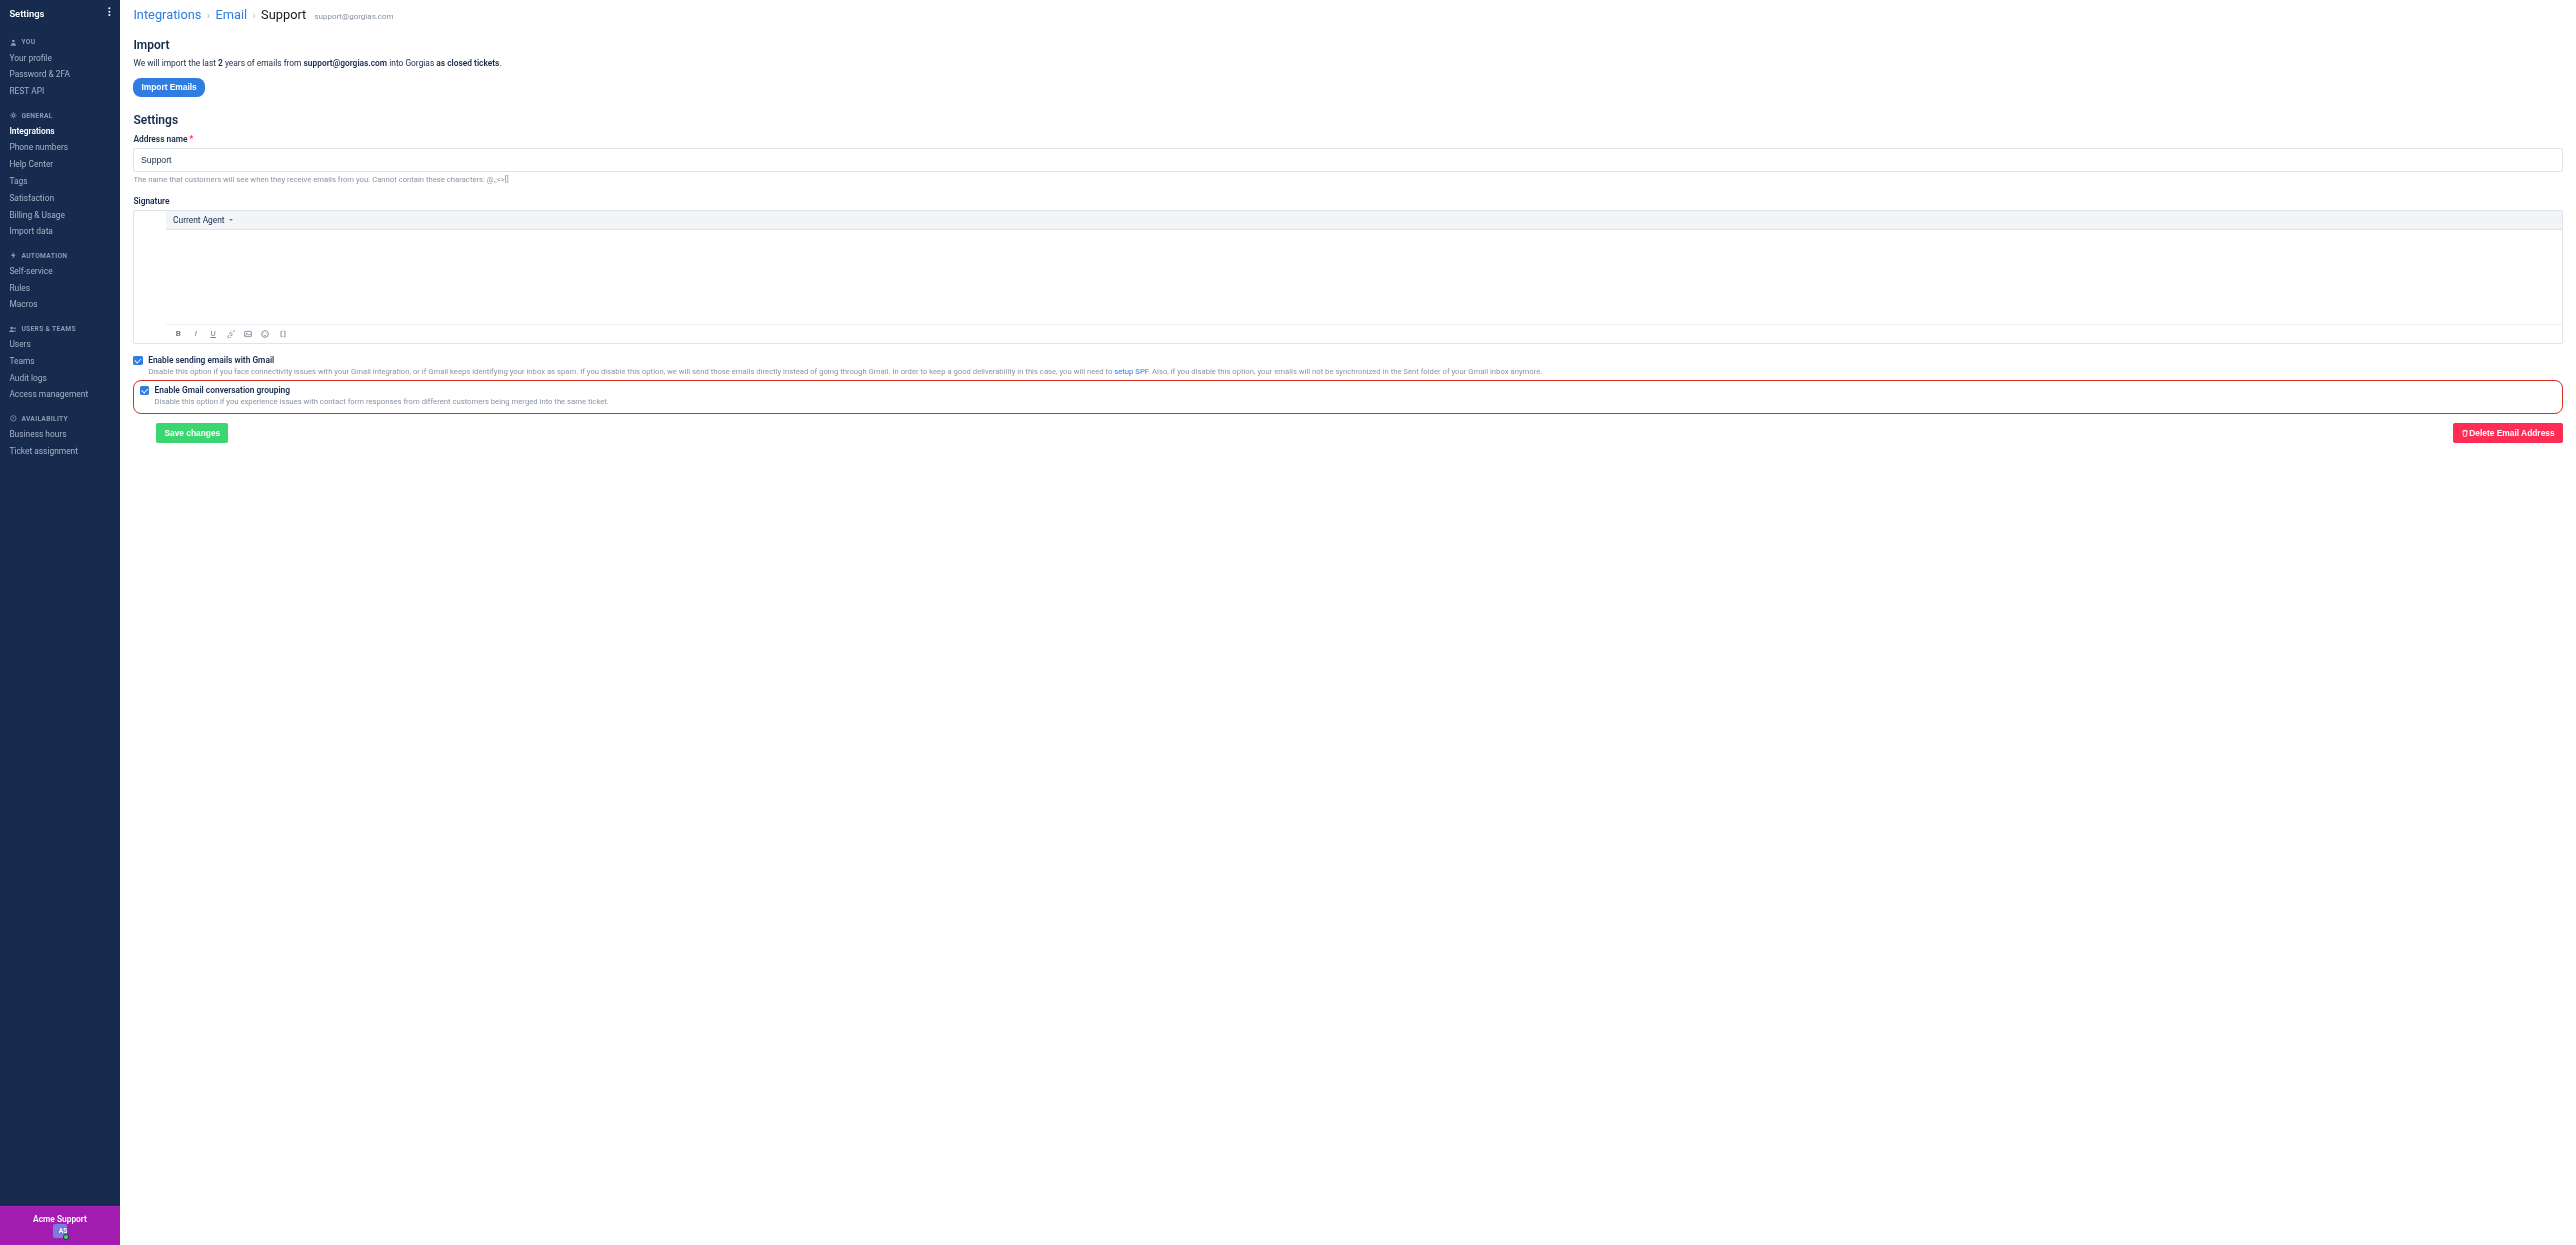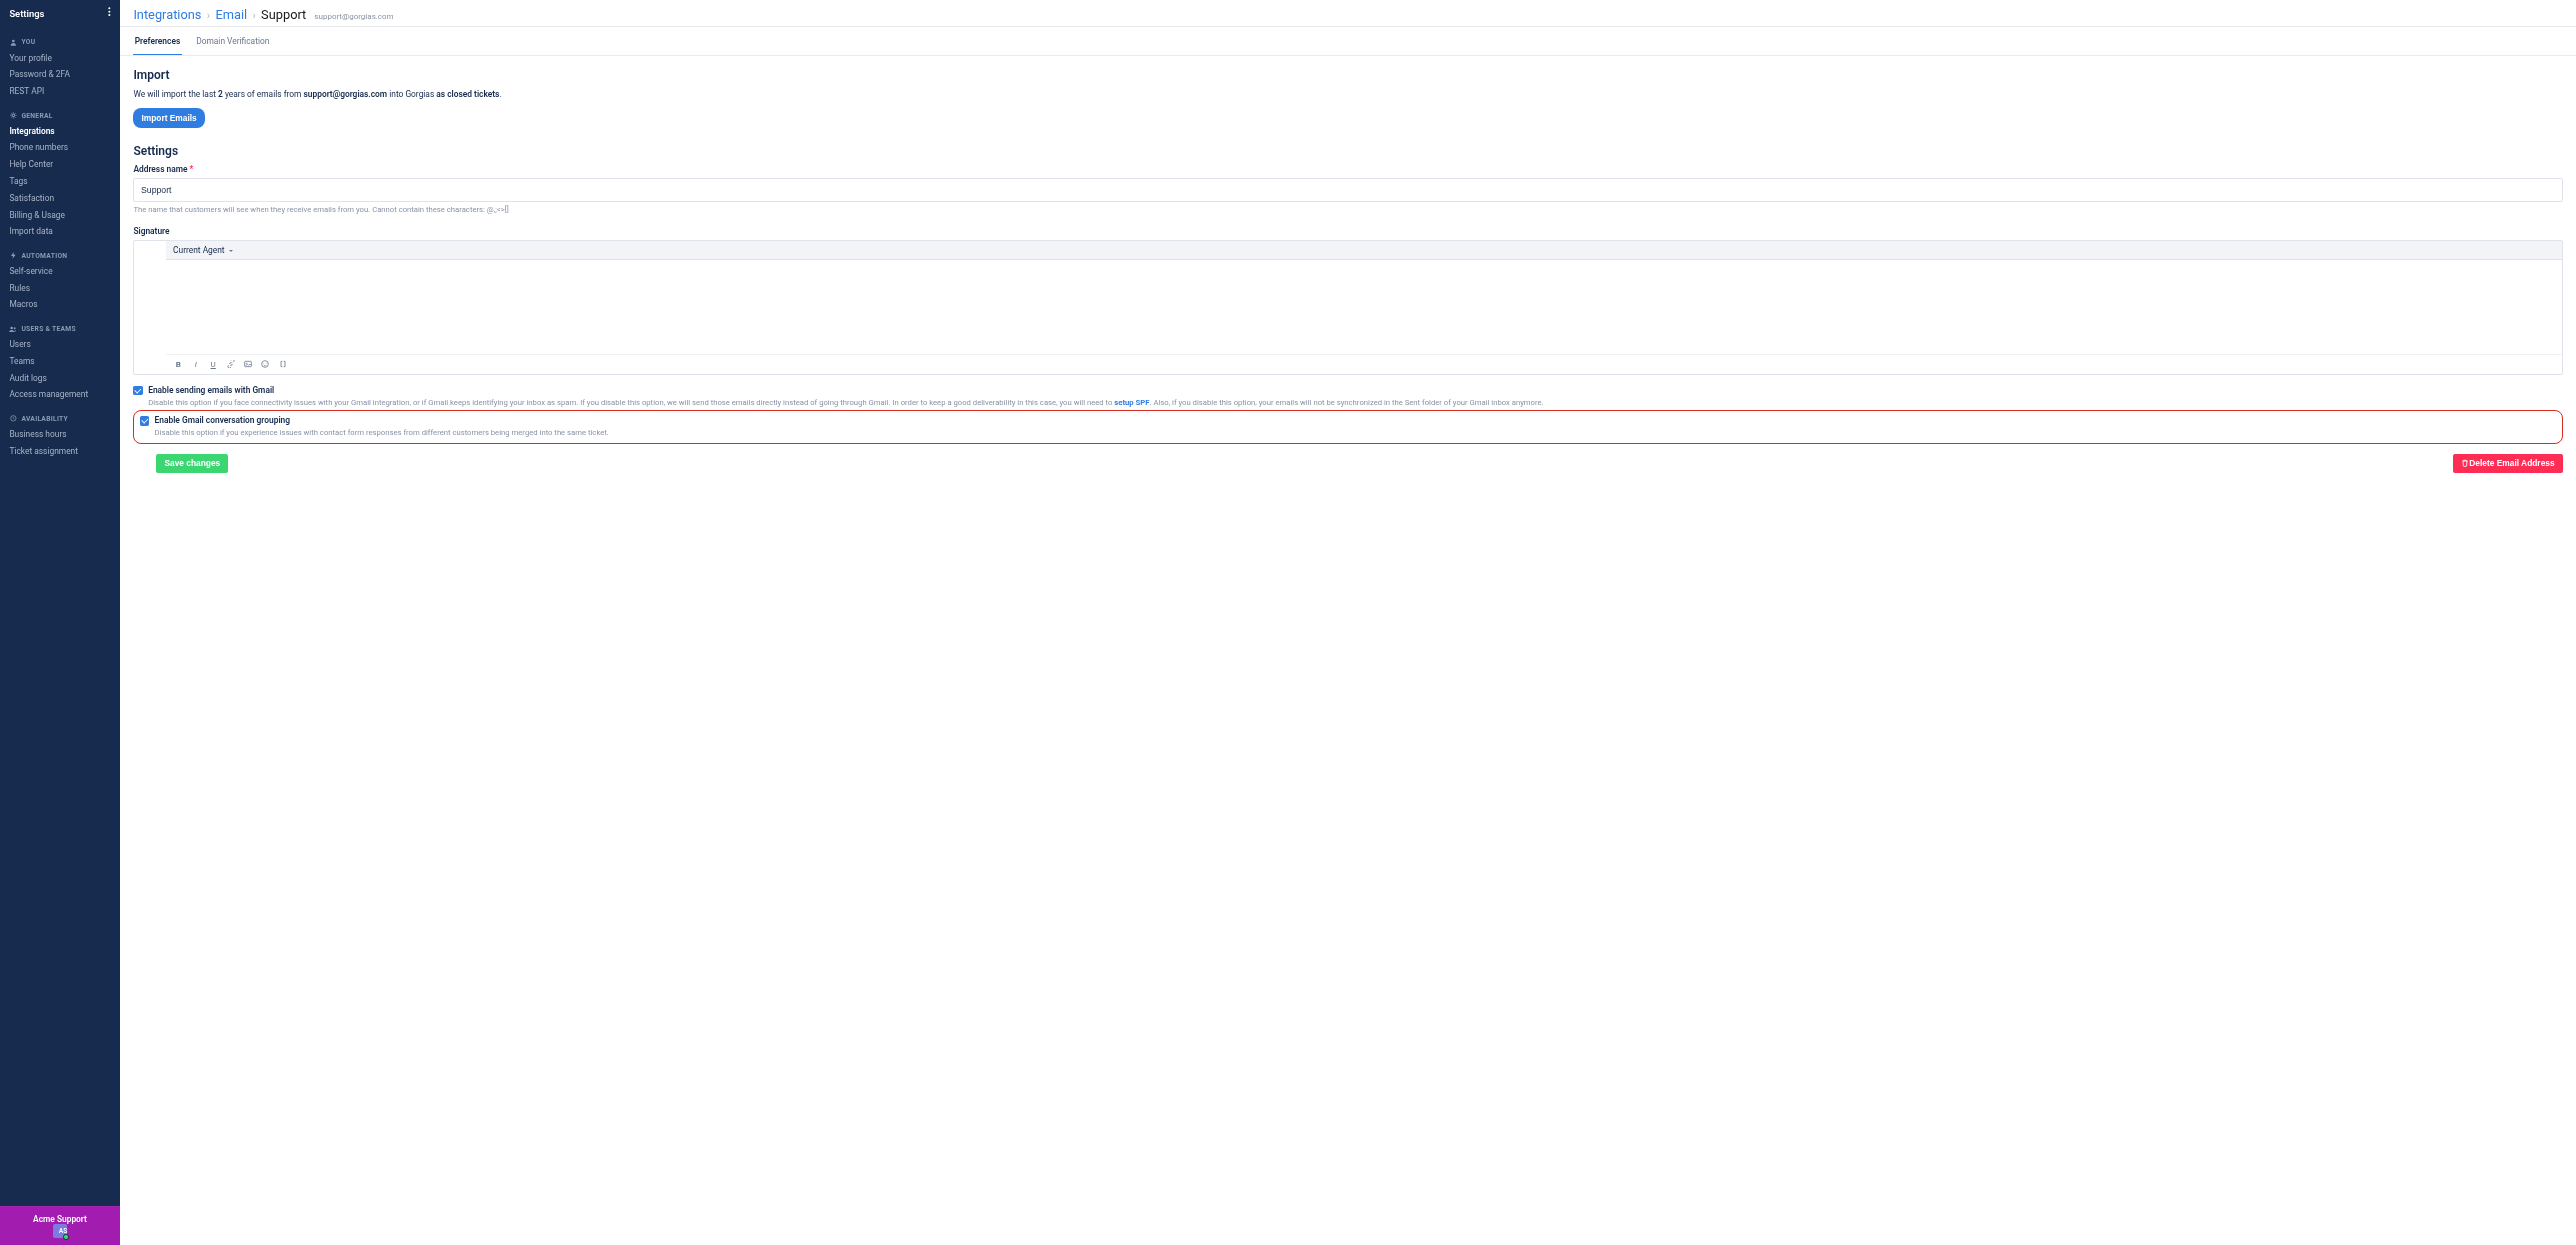--- a/index.html
+++ b/index.html
@@ -51,21 +51,21 @@
 .check-row .cb-body { flex: 1; }
 .check-row .cb-label { font-size: 8.4px; font-weight: 600; color: #172b4d; }
 .check-row .cb-help { font-size: 7.7px; color: #8993a4; margin-top: 1.3px; line-height: 1.45; }
 .sig-label { font-size: 8.4px; font-weight: 600; color: #172b4d; margin-top: 12px; margin-bottom: 4px; }
 .sig-box { border: 0.7px solid #dfe3eb; border-radius: 2px; padding-left: 32px; }
 .sig-dropdown { background: #f2f4f7; padding: 4px 6.7px; font-size: 8.4px; color: #172b4d; display: flex; align-items: center; gap: 4px; border-bottom: 0.7px solid #dfe3eb; cursor: pointer; }
 .sig-dropdown .caret { border-top: 2.7px solid #6b778c; border-left: 2px solid transparent; border-right: 2px solid transparent; margin-top: 1.3px; }
 .sig-editor { height: 94px; background: #fff; }
 .sig-toolbar { display: flex; gap: 6.7px; padding: 4px 6.7px; border-top: 0.7px solid #eef0f4; color: #6b778c; }
 .sig-toolbar span { width: 10.7px; height: 10.7px; display: inline-flex; align-items: center; justify-content: center; font-size: 8px; cursor: pointer; }
-.link-text { color: #2f7de1; font-weight: 700; cursor: pointer; }
+.link-text { color: #2f7de1; font-weight: 400; cursor: pointer; }
 
 .highlight-box { border: 1.3px solid #d92d20; border-radius: 8px; padding: 4px 5.4px 5.4px 5.4px; margin-top: 2.7px; }
 
 .actions-row { margin-top: 9.4px; display: flex; align-items: center; justify-content: space-between; margin-left: 23px; }
 .trash-icon { width: 8px; height: 8px; display: inline-block; }
 </style>
 </head>
 <body>
 
 <div class="app">
@@ -163,24 +163,20 @@
   <div class="main">
     <div class="breadcrumb-row">
       <span class="crumb">Integrations</span>
       <span class="crumb-sep">›</span>
       <span class="crumb">Email</span>
       <span class="crumb-sep">›</span>
       <span class="crumb current">Support</span>
       <span class="crumb-sub">support@gorgias.com</span>
     </div>
 
-    <div class="tabs">
-      <div class="tab active">Preferences</div>
-      <div class="tab">Domain Verification</div>
-    </div>
 
     <div class="content">
       <div class="h-section">Import</div>
       <div class="import-text">
         <span>We will import the last </span><b>2</b><span> years of emails from </span><b>support@gorgias.com</b><span> into Gorgias </span><b>as closed tickets</b><span>.</span>
       </div>
       <button class="btn-primary">Import Emails</button>
 
       <div class="spacer-24"></div>
 

